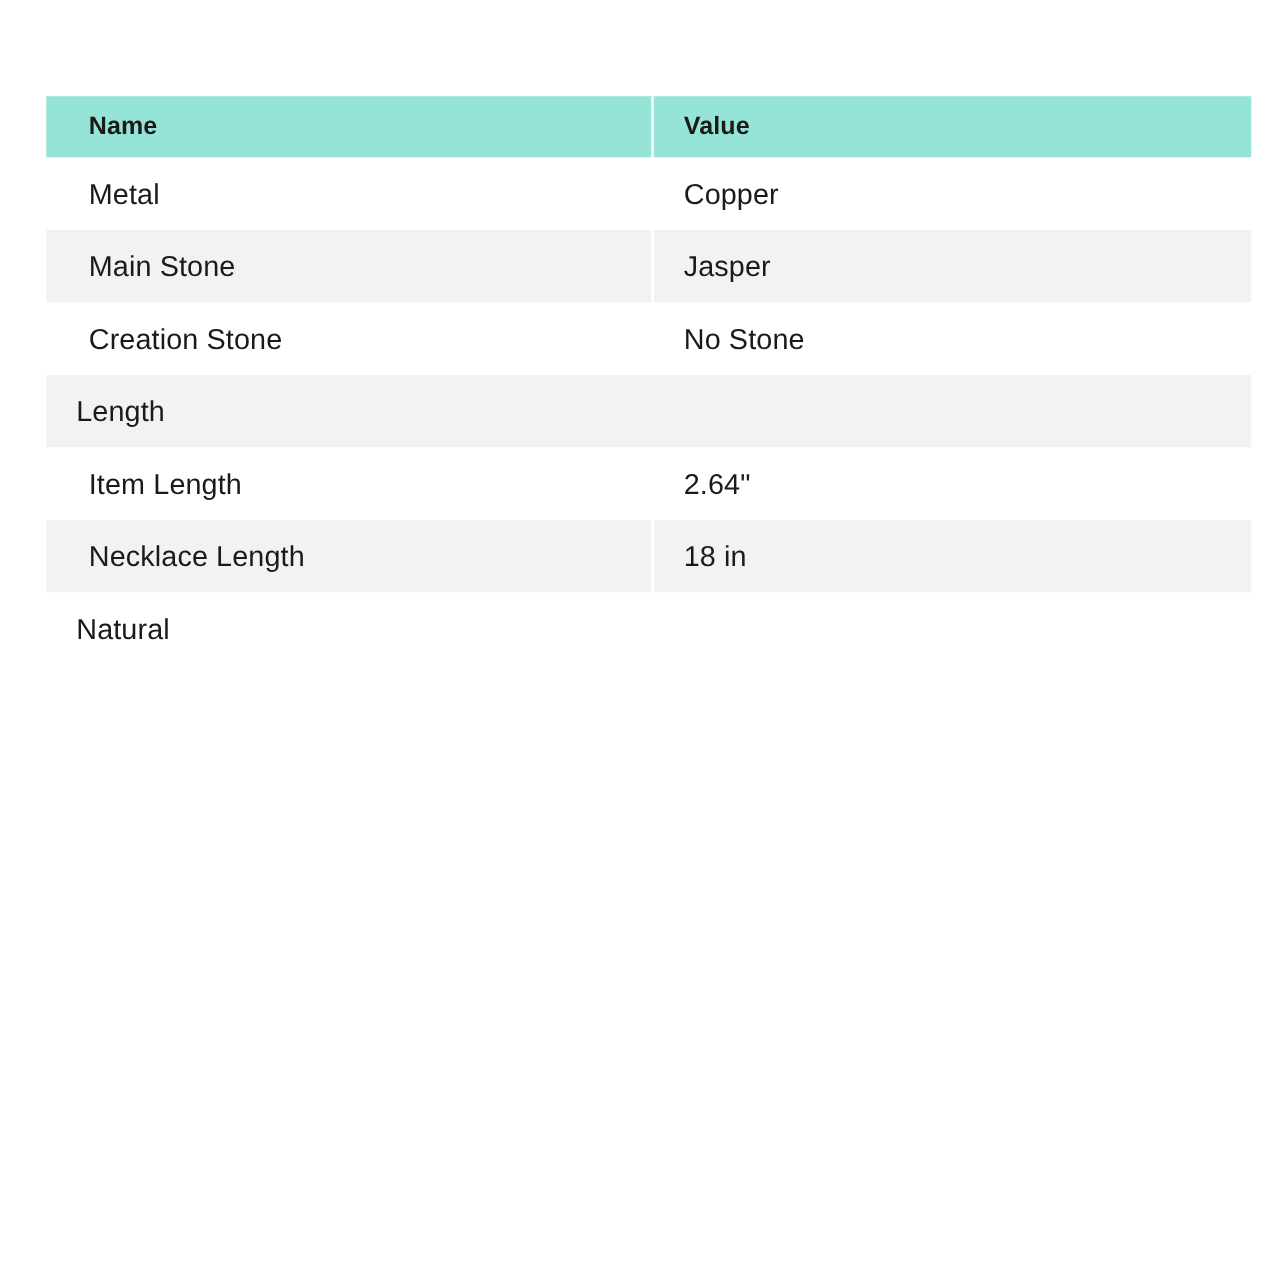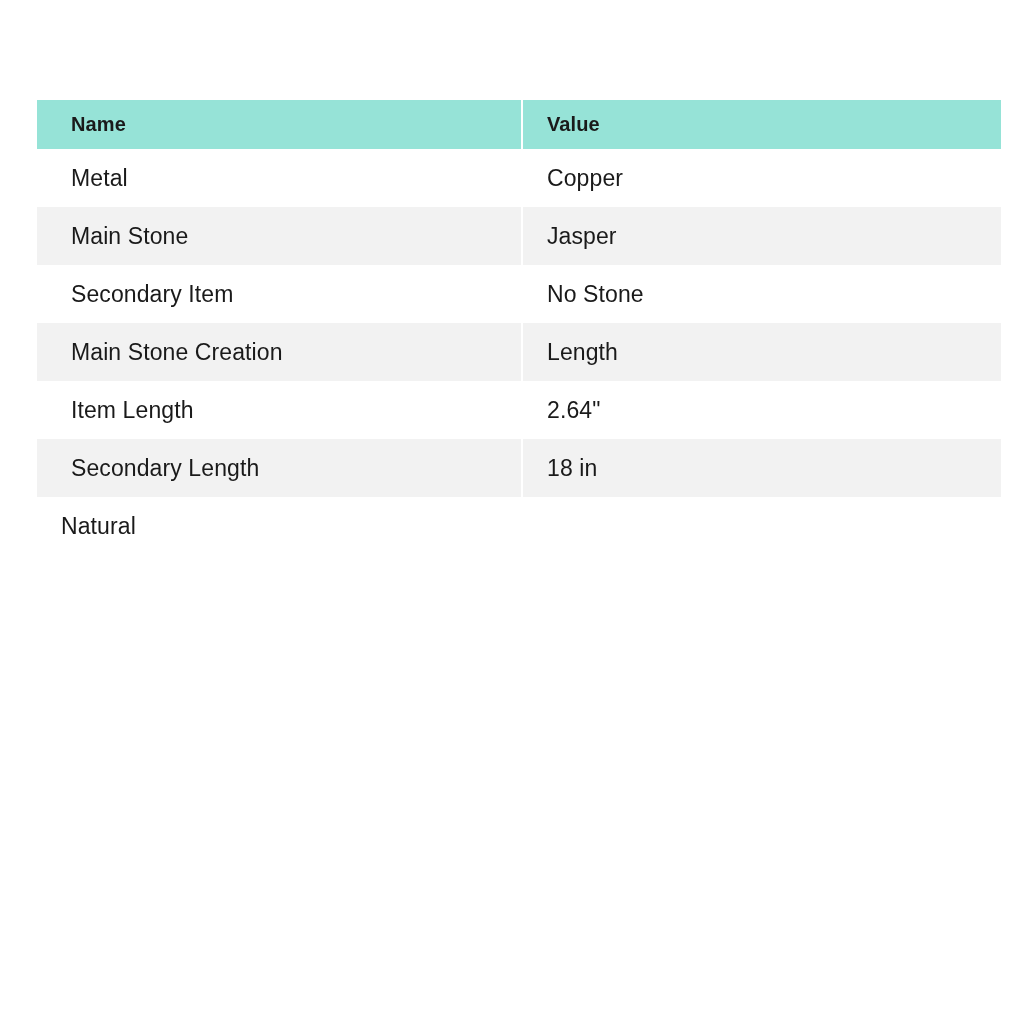--- a/index.html
+++ b/index.html
@@ -6,21 +6,21 @@
   html, body {
     width: 1024px;
     height: 1024px;
     background: #ffffff;
     font-family: "Liberation Sans", sans-serif;
     color: #1a1a1a;
   }
   .attr-table {
     position: absolute;
     left: 37px;
-    top: 100px;
+    top: 77px;
     width: 964px;
   }
   .t-row {
     display: flex;
     width: 100%;
     height: 58px;
     align-items: center;
     background: #ffffff;
   }
   .t-row.header {
@@ -66,36 +66,35 @@
     <div class="cell name">Metal</div>
     <div class="cell value">Copper</div>
   </div>
 
   <div class="t-row alt">
     <div class="cell name">Main Stone</div>
     <div class="cell value">Jasper</div>
   </div>
 
   <div class="t-row">
-    <div class="cell name">Secondary Item</div>
+    <div class="cell name">Creation Stone</div>
     <div class="cell value">No Stone</div>
   </div>
 
   <div class="t-row alt">
-    <div class="cell name">Main Stone Creation</div>
     <div class="cell value">Length</div>
   </div>
 
   <div class="t-row">
     <div class="cell name">Item Length</div>
     <div class="cell value">2.64"</div>
   </div>
 
   <div class="t-row alt">
-    <div class="cell name">Secondary Length</div>
+    <div class="cell name">Necklace Length</div>
     <div class="cell value">18 in</div>
   </div>
 
   <div class="t-row">
     <div class="cell value">Natural</div>
   </div>
 
 
 </div>
 

